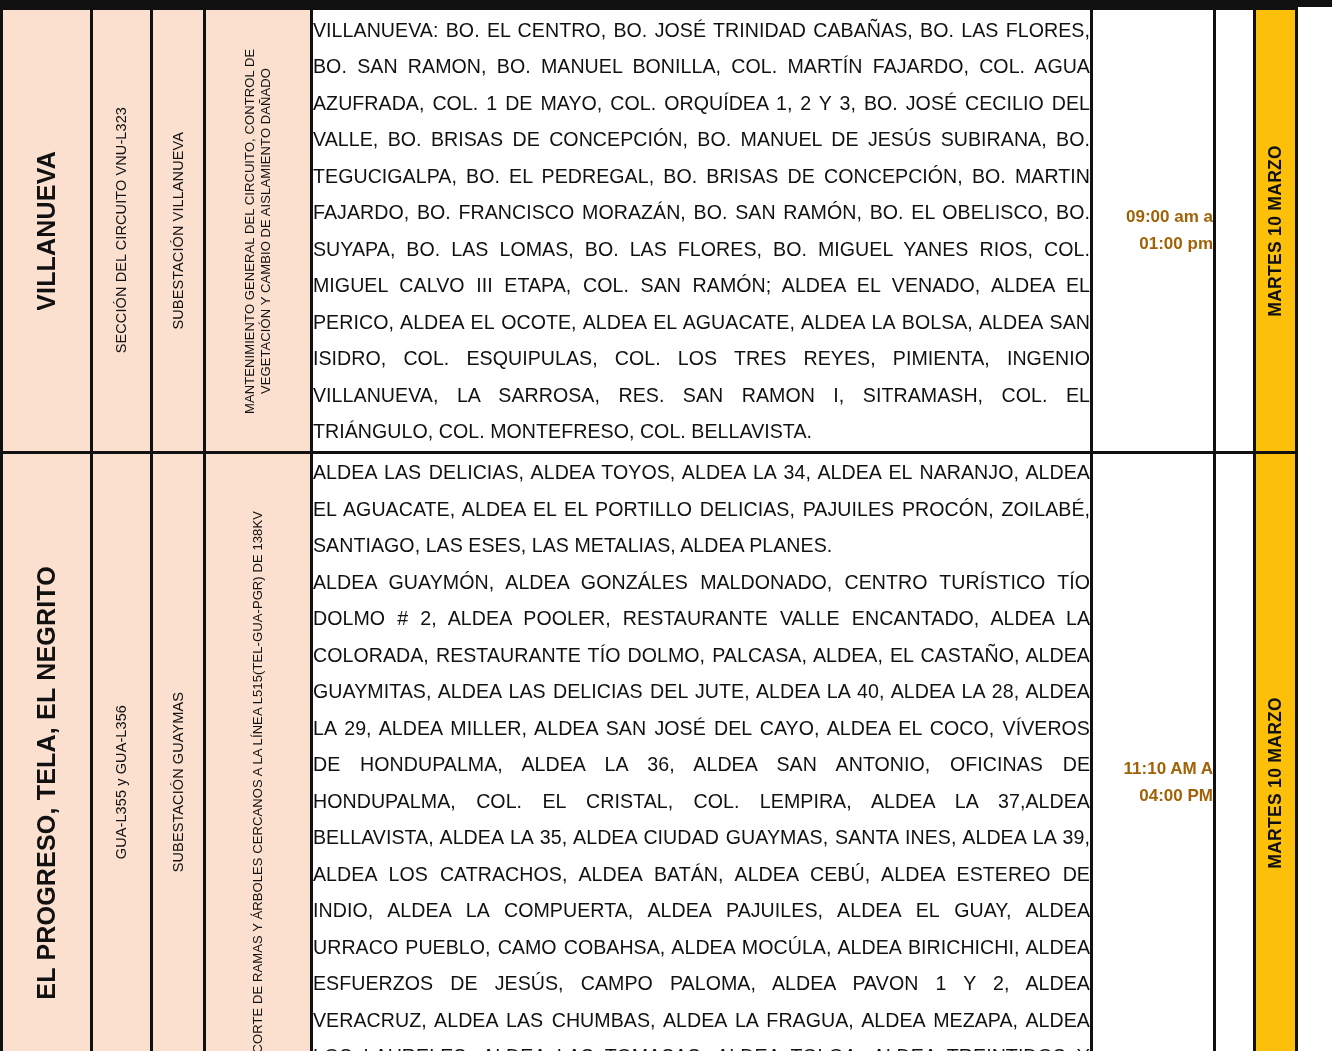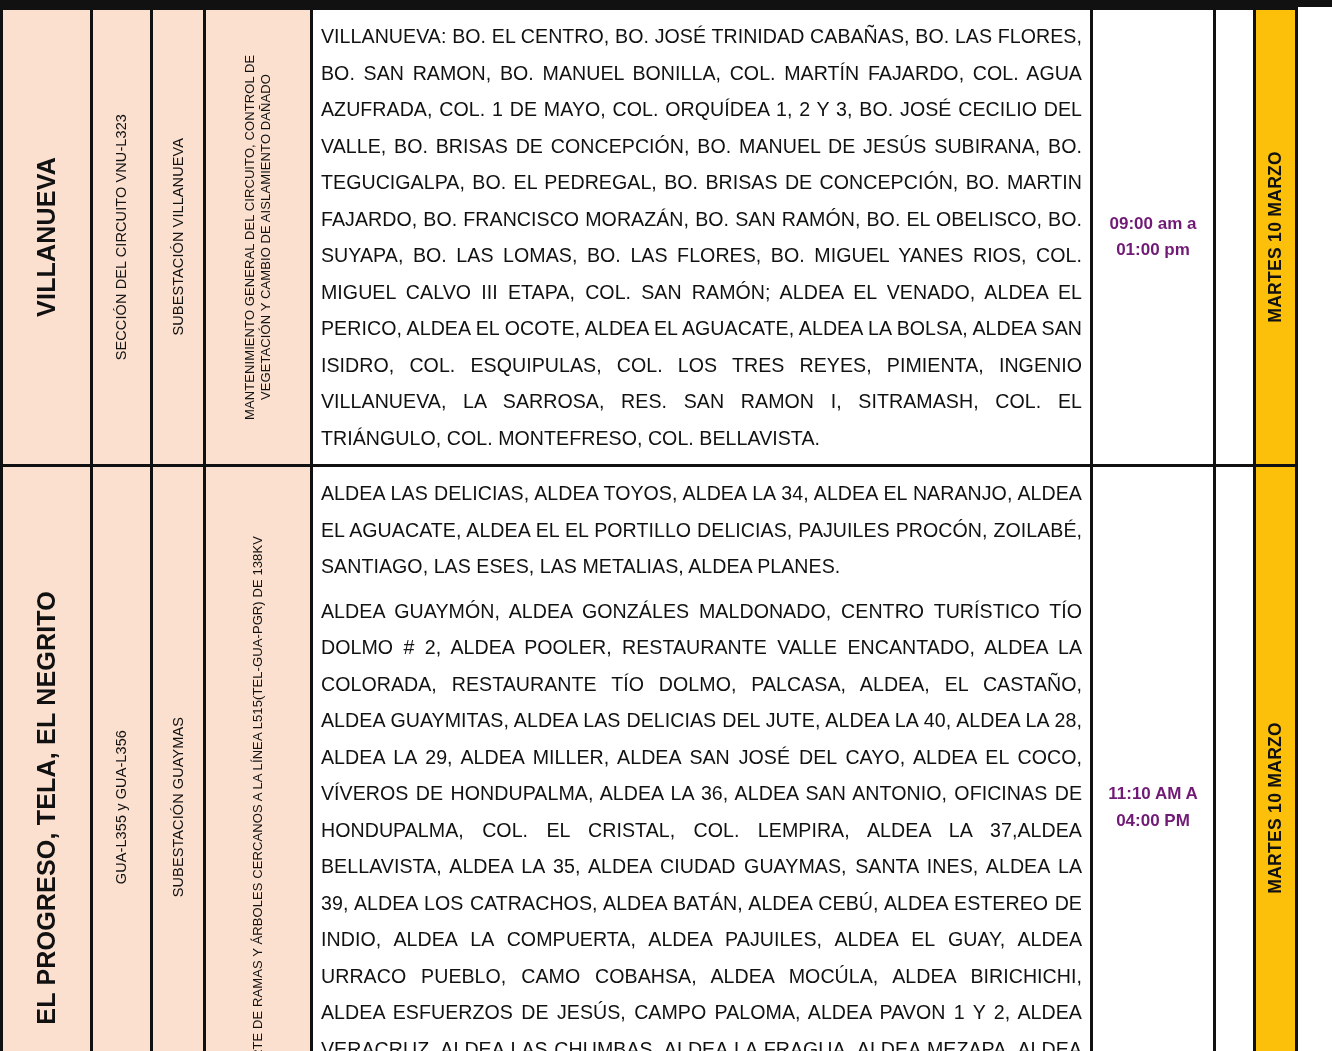--- a/index.html
+++ b/index.html
@@ -98,27 +98,27 @@
   .sectores {
     padding: 10px 12px 10px 10px;
     font-size: 19.6px;
     line-height: 36.5px;
     color: #111111;
     text-align: justify;
     text-justify: inter-word;
     vertical-align: top;
     letter-spacing: 0.05px;
   }
-  .sectores p { margin: 8px; }
+  .sectores p { margin: 0; }
 
   .horario {
-    text-align: center;
+    text-align: right;
     font-size: 17px;
     font-weight: bold;
-    color: #701a75;
+    color: #a16207;
     line-height: 1.55;
     padding: 2px 4px;
   }
 
   .r1 { height: 444px; }
   .r2 { height: 600px; }
 
   .tail-cell { border-top: none !important; border-bottom: none !important; border-right: none !important; }
 </style>
 </head>

